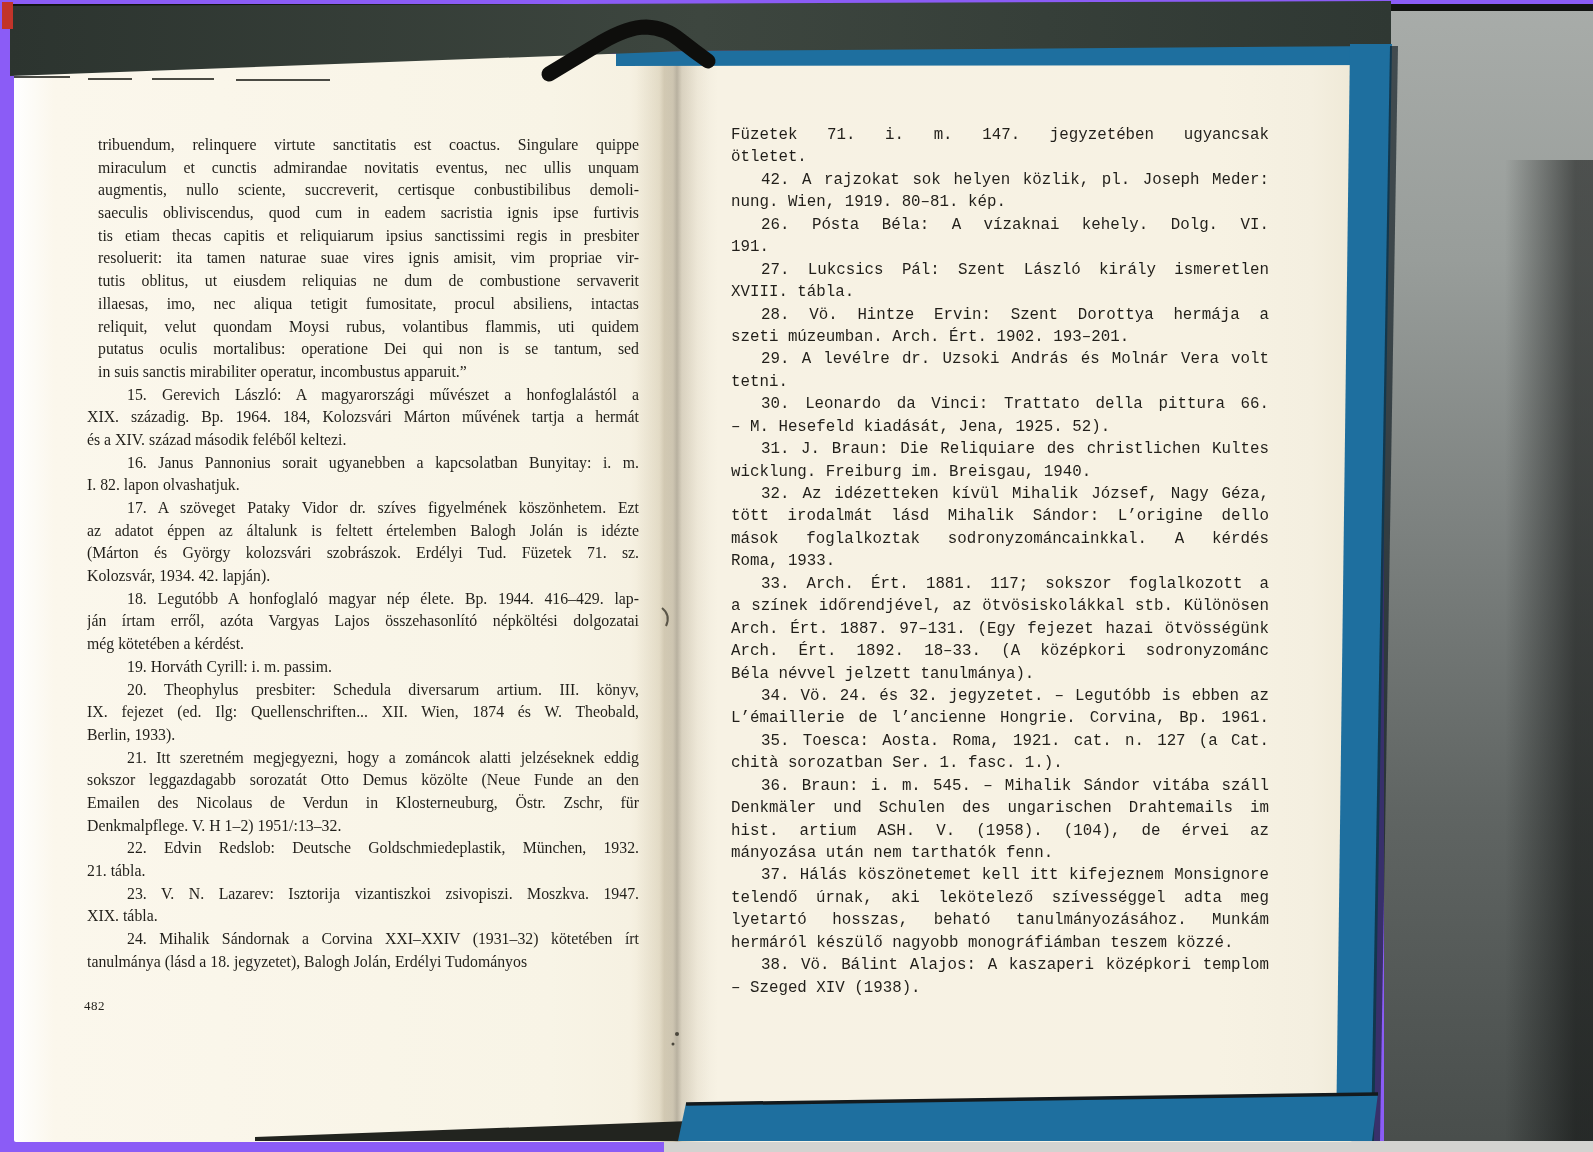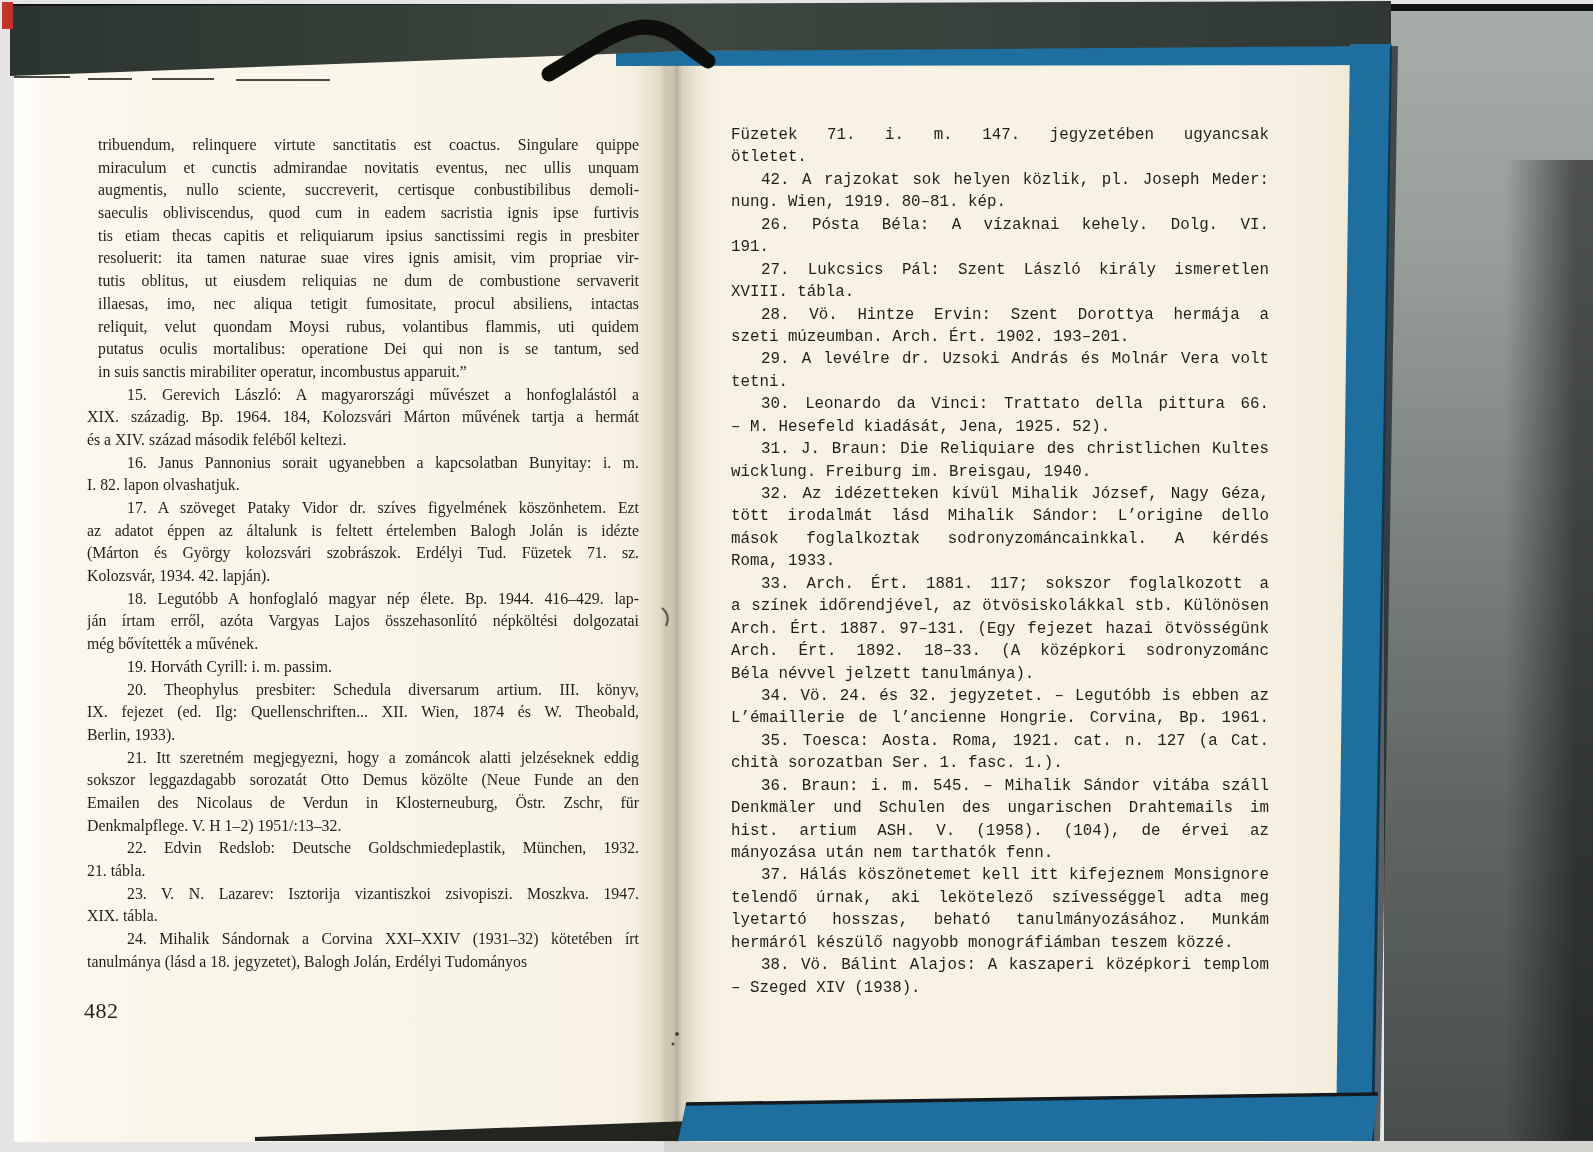--- a/index.html
+++ b/index.html
@@ -1,16 +1,16 @@
 <!DOCTYPE html>
 <html style="--cover-blue: #1e6f9f; --lid-bar: #343d38; --page-cream: #f8f3e5; --ink: #211f1a; --scanner-gray: #8d928f; --red-mark: #c2342a; --ribbon-black: #0e0e0c;"><head>
 <meta charset="utf-8">
 <style>
   html,body{margin:0;padding:0;background:#ffffff;}
-  .scene{position:relative;width:1593px;height:1152px;background:#e5e5e5;overflow:hidden;
+  .scene{position:relative;width:1593px;height:1152px;background:#8b5cf6;overflow:hidden;
          font-family:"Liberation Serif",serif;}
   .top-black-strip{position:absolute;left:6px;top:4px;width:1587px;height:7px;background:#121412;z-index:2;}
   .scanner-panel{position:absolute;left:1384px;top:8px;width:209px;height:1144px;z-index:1;
          background:linear-gradient(180deg,#a8aca9 0%,#989d9a 22%,#7d8280 45%,#606563 70%,#484d4b 100%);}
   .scanner-panel-shade{position:absolute;left:1505px;top:160px;width:88px;height:992px;z-index:1;
          background:linear-gradient(90deg,rgba(10,12,11,0) 0%,rgba(10,12,11,.55) 80%);}
   .bottom-light-strip{position:absolute;left:664px;top:1141px;width:929px;height:11px;background:#d3d3d0;z-index:2;}
   .page-spread{position:absolute;left:14px;top:54px;width:1338px;height:1088px;z-index:3;border-radius:2px;
          background:linear-gradient(90deg,#ffffff 0%,#fbf7ec 3%,#f8f4e6 40%,#f6f1e2 46%,#ece5d1 48.2%,#e0d8c2 48.6%,#efe8d6 49.6%,#f7f2e4 52%,#f7f2e3 90%,#f4efe0 97%,#efe9d7 100%);}
   .gutter-shadow{position:absolute;left:636px;top:54px;width:82px;height:1088px;z-index:4;
@@ -19,21 +19,21 @@
   .tcol{position:absolute;z-index:10;color:var(--ink,#211f1a);font-size:15.8px;}
   .tcol .line{text-align:justify;text-align-last:justify;overflow:hidden;}
   .left-col{left:87px;top:134px;width:552px;line-height:22.7px;}
   .left-col .line{height:22.7px;}
   .right-col{left:731px;top:124px;width:538px;line-height:22.45px;}
   .right-col .line{height:22.45px;font-family:Liberation Mono, monospace;}
   .line.end{text-align-last:left;}
   .line.ind{text-indent:40px;}
   .right-col .line.ind{text-indent:30px;}
   .line.q{padding-left:11px;}
-  .pagenum{position:absolute;left:84px;top:998px;z-index:10;font-size:22px;color:var(--ink,#211f1a);letter-spacing:.5px;}
+  .pagenum{position:absolute;left:84px;top:998px;z-index:10;font-size:13px;color:var(--ink,#211f1a);letter-spacing:.5px;}
 </style>
 </head>
 <body>
 
 <div class="scene">
 
   <div class="scanner-panel"></div>
   <div class="scanner-panel-shade"></div>
   <div class="top-black-strip"></div>
   <div class="bottom-light-strip"></div>
@@ -89,21 +89,21 @@
       <div class="line">XIX. századig. Bp. 1964. 184, Kolozsvári Márton művének tartja a hermát</div>
       <div class="line end">és a XIV. század második feléből keltezi.</div>
       <div class="line ind">16. Janus Pannonius sorait ugyanebben a kapcsolatban Bunyitay: i. m.</div>
       <div class="line end">I. 82. lapon olvashatjuk.</div>
       <div class="line ind">17. A szöveget Pataky Vidor dr. szíves figyelmének köszönhetem. Ezt</div>
       <div class="line">az adatot éppen az általunk is feltett értelemben Balogh Jolán is idézte</div>
       <div class="line">(Márton és György kolozsvári szobrászok. Erdélyi Tud. Füzetek 71. sz.</div>
       <div class="line end">Kolozsvár, 1934. 42. lapján).</div>
       <div class="line ind">18. Legutóbb A honfoglaló magyar nép élete. Bp. 1944. 416–429. lap-</div>
       <div class="line">ján írtam erről, azóta Vargyas Lajos összehasonlító népköltési dolgozatai</div>
-      <div class="line end">még bővítették a művének.</div>
+      <div class="line end">még kötetében a kérdést.</div>
       <div class="line ind end">19. Horváth Cyrill: i. m. passim.</div>
       <div class="line ind">20. Theophylus presbiter: Schedula diversarum artium. III. könyv,</div>
       <div class="line">IX. fejezet (ed. Ilg: Quellenschriften... XII. Wien, 1874 és W. Theobald,</div>
       <div class="line end">Berlin, 1933).</div>
       <div class="line ind">21. Itt szeretném megjegyezni, hogy a zománcok alatti jelzéseknek eddig</div>
       <div class="line">sokszor leggazdagabb sorozatát Otto Demus közölte (Neue Funde an den</div>
       <div class="line">Emailen des Nicolaus de Verdun in Klosterneuburg, Östr. Zschr, für</div>
       <div class="line end">Denkmalpflege. V. H 1–2) 1951/:13–32.</div>
       <div class="line ind">22. Edvin Redslob: Deutsche Goldschmiedeplastik, München, 1932.</div>
       <div class="line end">21. tábla.</div>

